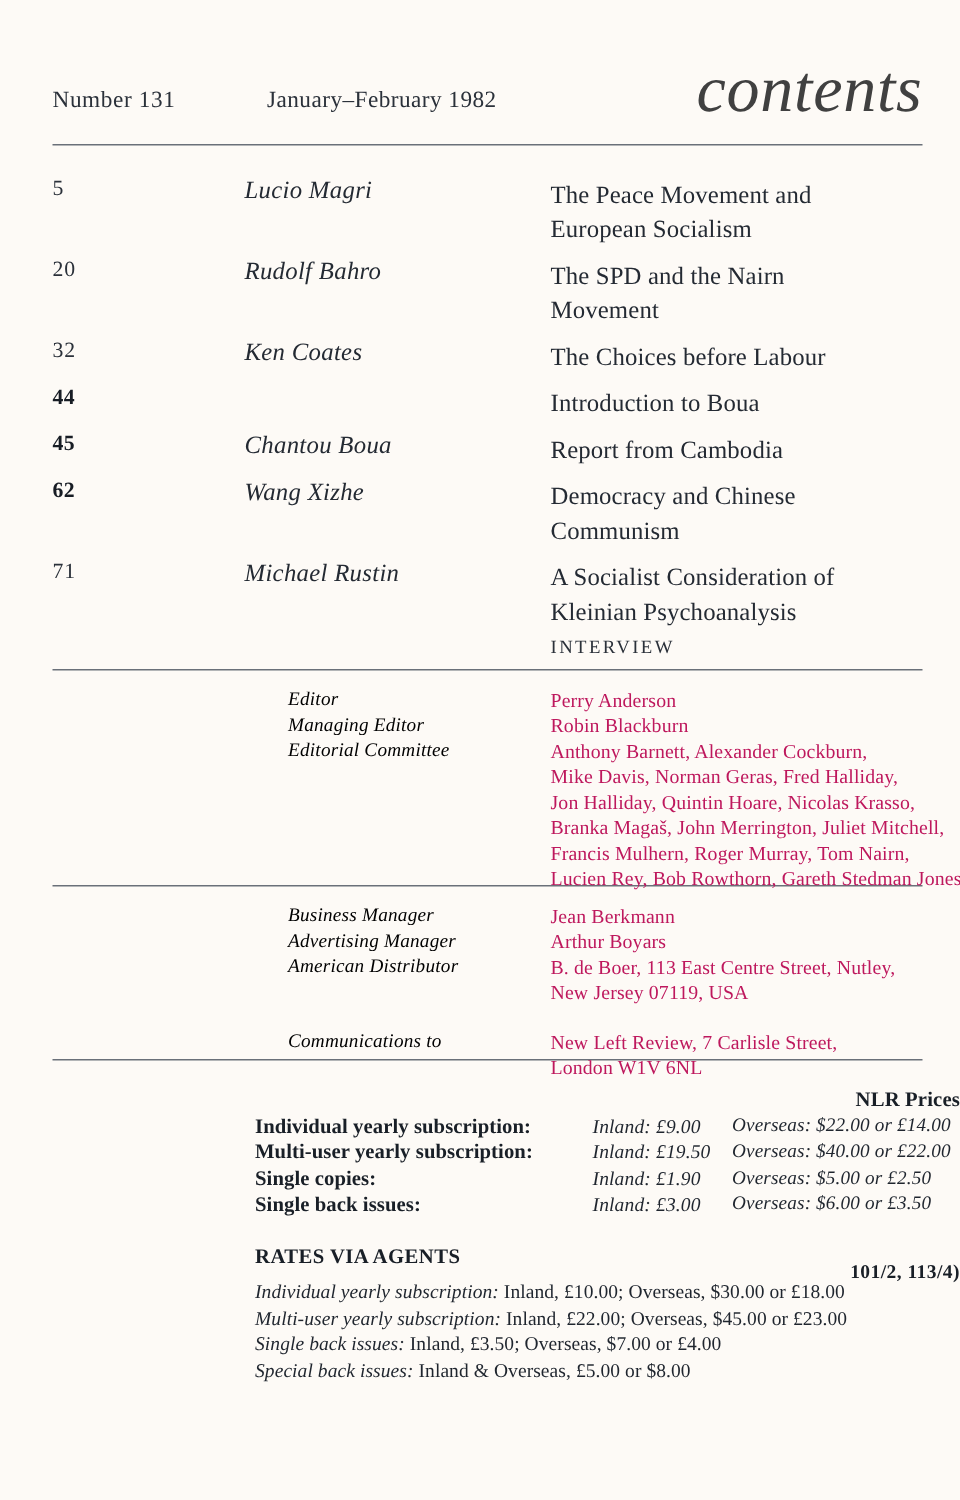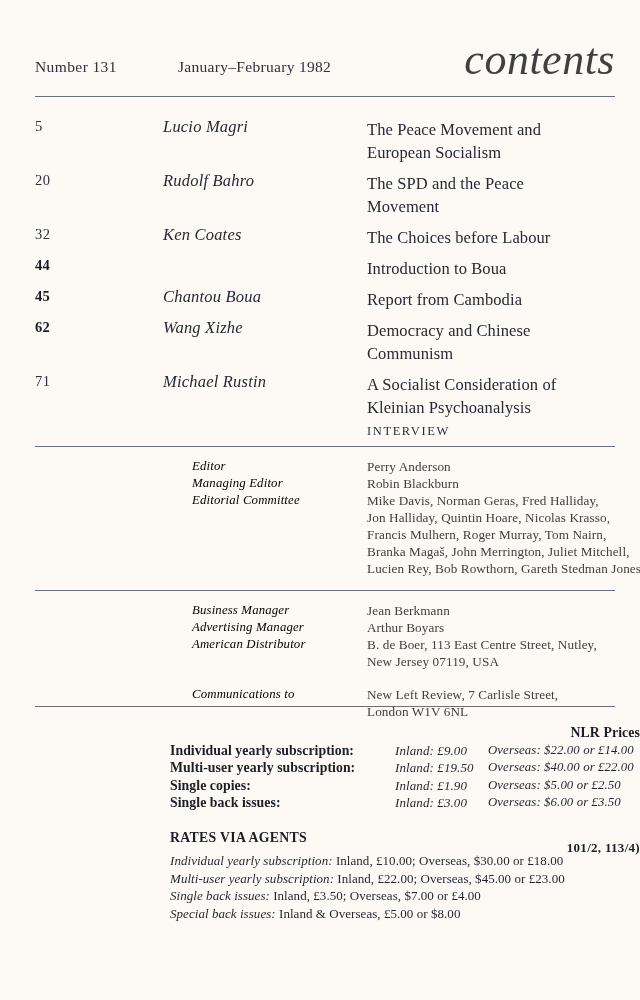--- a/index.html
+++ b/index.html
@@ -145,21 +145,21 @@
     font-size: 12.8px;
     line-height: 17px;
     letter-spacing: 0.15px;
     color: #000000;
   }
   .staff-value {
     margin-left: 332px;
     font-size: 13.2px;
     line-height: 17px;
     letter-spacing: 0.1px;
-    color: #404040;
+    color: #be185d;
   }
   .staff-value .line { display: block; white-space: nowrap; }
   .staff-row.spaced { margin-top: 16px; }
 
   
   .prices {
     position: absolute;
     left: 170px;
     top: 724px;
     width: 470px;
@@ -273,21 +273,21 @@
         <div class="toc-author">Lucio Magri</div>
         <div class="toc-title">
           <span class="line">The Peace Movement and</span>
           <span class="line">European Socialism</span>
         </div>
       </div>
       <div class="toc-row">
         <div class="toc-page">20</div>
         <div class="toc-author">Rudolf Bahro</div>
         <div class="toc-title">
-          <span class="line">The SPD and the Peace</span>
+          <span class="line">The SPD and the Nairn</span>
           <span class="line">Movement</span>
         </div>
       </div>
       <div class="toc-row">
         <div class="toc-page">32</div>
         <div class="toc-author">Ken Coates</div>
         <div class="toc-title">
           <span class="line">The Choices before Labour</span>
         </div>
       </div>
@@ -333,24 +333,25 @@
       </div>
       <div class="staff-row">
         <div class="staff-label">Managing Editor</div>
         <div class="staff-value">
           <span class="line">Robin Blackburn</span>
         </div>
       </div>
       <div class="staff-row">
         <div class="staff-label">Editorial Committee</div>
         <div class="staff-value">
+          <span class="line">Anthony Barnett, Alexander Cockburn,</span>
           <span class="line">Mike Davis, Norman Geras, Fred Halliday,</span>
           <span class="line">Jon Halliday, Quintin Hoare, Nicolas Krasso,</span>
+          <span class="line">Branka Magaš, John Merrington, Juliet Mitchell,</span>
           <span class="line">Francis Mulhern, Roger Murray, Tom Nairn,</span>
-          <span class="line">Branka Magaš, John Merrington, Juliet Mitchell,</span>
           <span class="line">Lucien Rey, Bob Rowthorn, Gareth Stedman Jones</span>
         </div>
       </div>
     </div>
 
   <div class="staff business" id="business">
       <div class="staff-row">
         <div class="staff-label">Business Manager</div>
         <div class="staff-value">
           <span class="line">Jean Berkmann</span>

